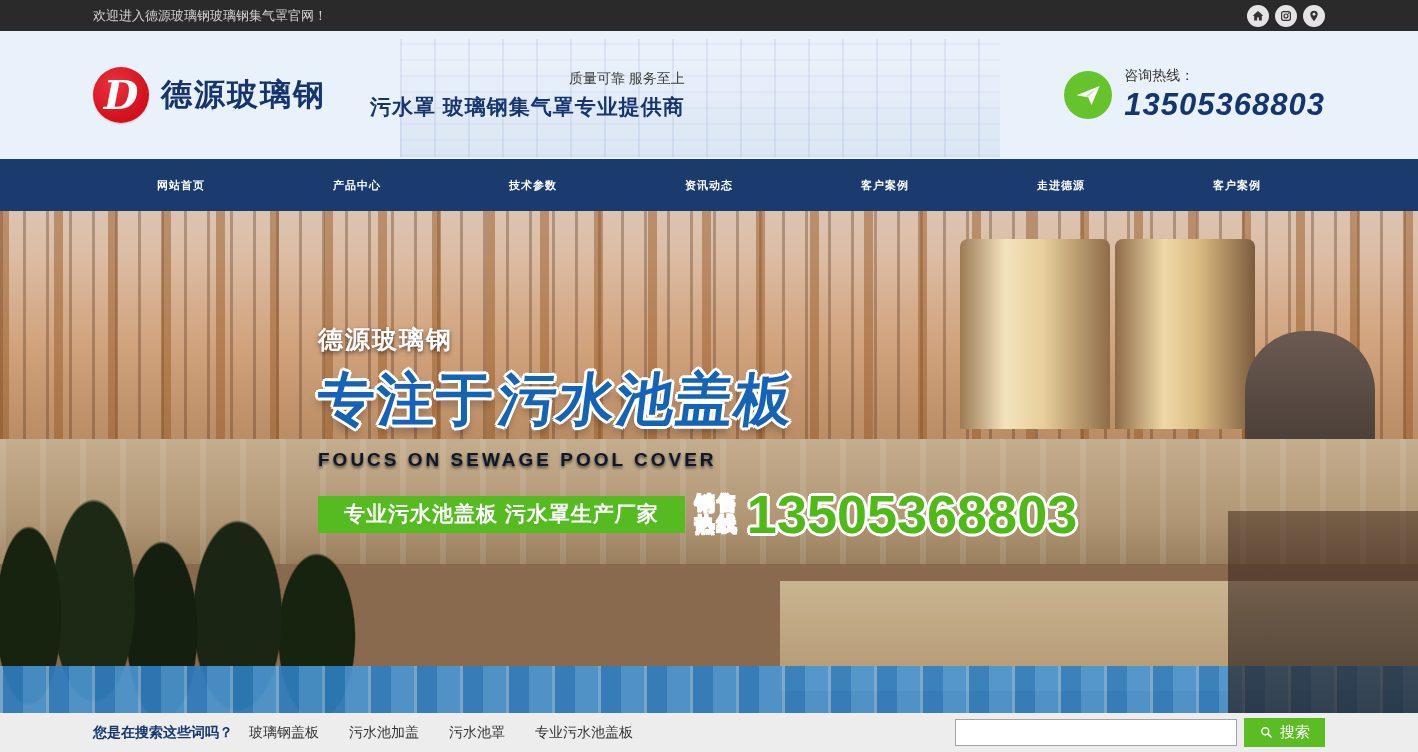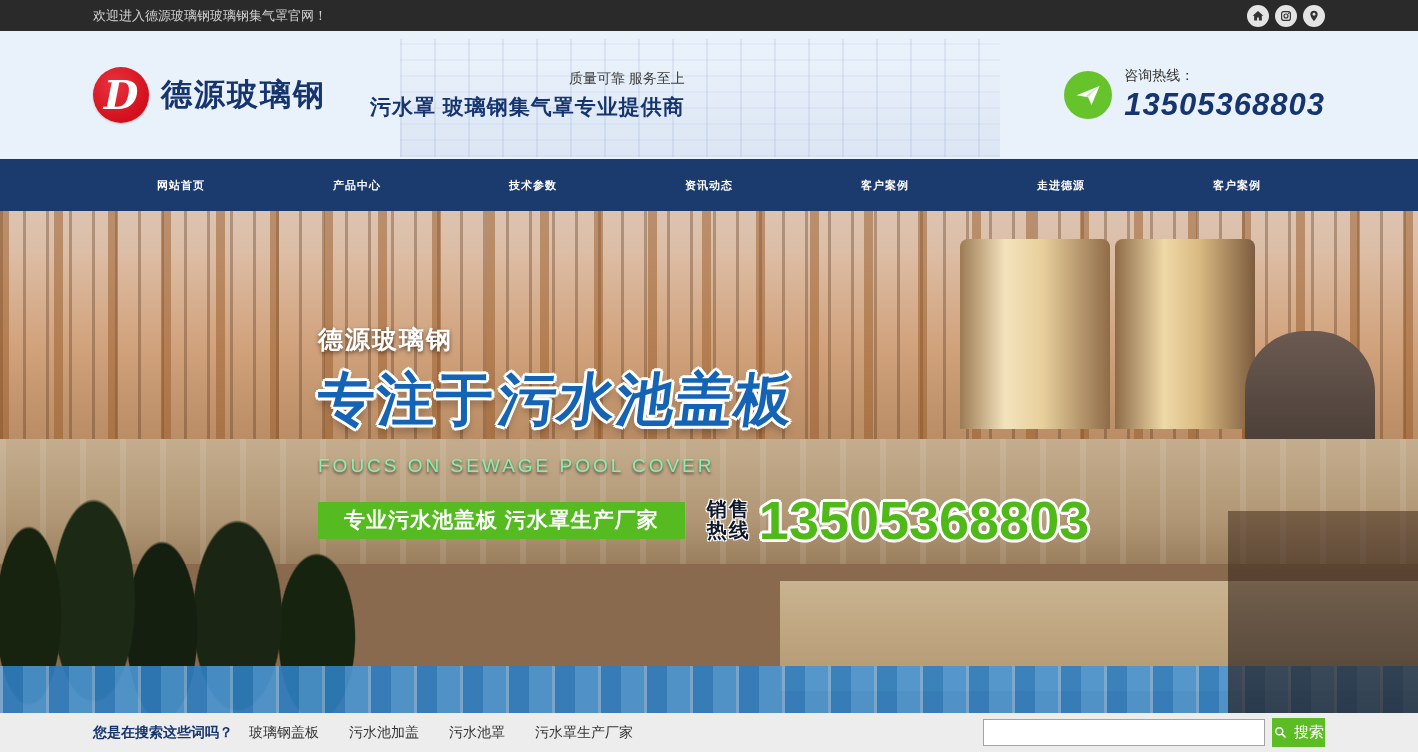--- a/index.html
+++ b/index.html
@@ -130,32 +130,32 @@
   .banner-headline { margin-top:6px; white-space:nowrap; }
   .hl {
     font-size:57px; font-weight:bold; color:#1463b5; letter-spacing:2px;
     text-shadow:
       -2px -2px 0 #fff, 2px -2px 0 #fff, -2px 2px 0 #fff, 2px 2px 0 #fff,
       -3px 0 0 #fff, 3px 0 0 #fff, 0 -3px 0 #fff, 0 3px 0 #fff,
       0 6px 8px rgba(0,0,0,.35);
   }
   .hl-main { display:inline-block; transform:skewX(-7deg); margin-left:4px; }
   .banner-subline {
-    margin-top:16px; color:#86efac; font-size:19px; font-weight:normal; letter-spacing:3px;
+    margin-top:10px; color:#0f172a; font-size:19px; font-weight:bold; letter-spacing:3px;
     text-shadow:0 2px 3px rgba(0,0,0,.6);
   }
   .banner-cta-row { margin-top:16px; display:flex; align-items:center; }
   .cta-button {
     background:#55bb21; color:#fff; border:none; cursor:pointer;
     font-size:21px; font-weight:bold; letter-spacing:1px;
     height:37px; padding:8px 26px; display:flex; align-items:center;
     font-family:inherit;
   }
   .sales-label {
-    margin-left:22px; color:#0f172a; font-weight:bold; font-size:20px; line-height:21px;
+    margin-left:10px; color:#ffffff; font-weight:bold; font-size:20px; line-height:21px;
     letter-spacing:2px;
     text-shadow:-1px -1px 0 #fff, 1px -1px 0 #fff, -1px 1px 0 #fff, 1px 1px 0 #fff;
   }
   .sales-number {
     margin-left:8px; color:#4fba17; font-weight:bold; font-size:54px; line-height:1;
     text-shadow:
       -2px -2px 0 #fff, 2px -2px 0 #fff, -2px 2px 0 #fff, 2px 2px 0 #fff,
       -3px 0 0 #fff, 3px 0 0 #fff, 0 -3px 0 #fff, 0 3px 0 #fff;
   }
 
@@ -164,21 +164,21 @@
   .footer .container { display:flex; align-items:center; }
   .footer-prompt { font-size:14px; font-weight:bold; color:#16356e; }
   .keywords { display:flex; gap:30px; margin-left:16px; }
   .keyword { font-size:14px; color:#333; text-decoration:none; cursor:pointer; }
   .search-area { margin-left:auto; display:flex; align-items:center; gap:7px; }
   .search-input {
     width:282px; height:27px; border:1px solid #a3a3a3; background:#fff;
     padding:0 8px; font-size:13px; font-family:inherit; outline:none;
   }
   .search-button {
-    height:29px; padding:0 1px; background:#5cbc23; color:#fff; border:none;
+    height:29px; padding:0 15px; background:#5cbc23; color:#fff; border:none;
     font-size:15px; display:flex; align-items:center; gap:6px; cursor:pointer;
     font-family:inherit;
   }
   .search-button svg { width:15px; height:15px; }
 </style>
 </head>
 <body>
 
 <div class="topbar">
   <div class="container">
@@ -278,21 +278,21 @@
   </div>
 </section>
 
 <div class="footer">
   <div class="container">
     <span class="footer-prompt">您是在搜索这些词吗？</span>
     <div class="keywords">
       <a class="keyword">玻璃钢盖板</a>
       <a class="keyword">污水池加盖</a>
       <a class="keyword">污水池罩</a>
-      <a class="keyword">污水罩生产厂家</a>
+      <a class="keyword">专业污水池盖板</a>
     </div>
     <div class="search-area">
       <input class="search-input" type="text" value="" style="">
       <button class="search-button">
         <svg viewBox="0 0 24 24">
           <circle cx="10" cy="10" r="5.6" fill="none" stroke="#fff" stroke-width="2.2"></circle>
           <line x1="14.3" y1="14.3" x2="20" y2="20" stroke="#fff" stroke-width="2.6"></line>
         </svg>
         <span>搜索</span>
       </button>

